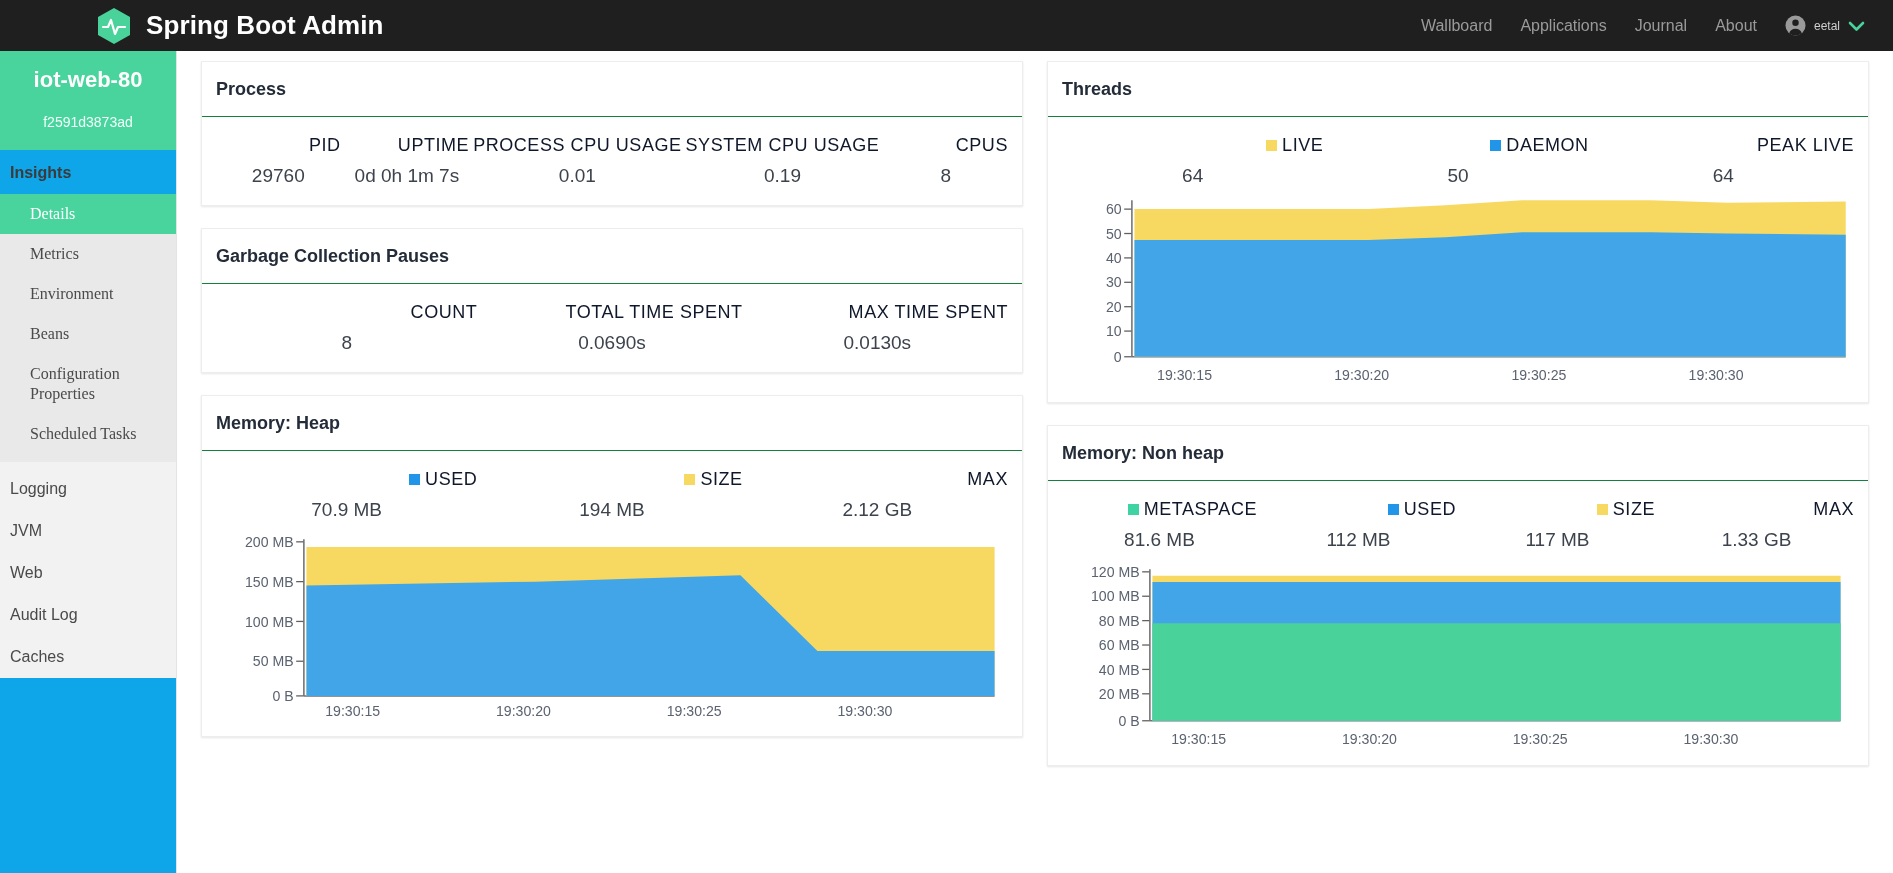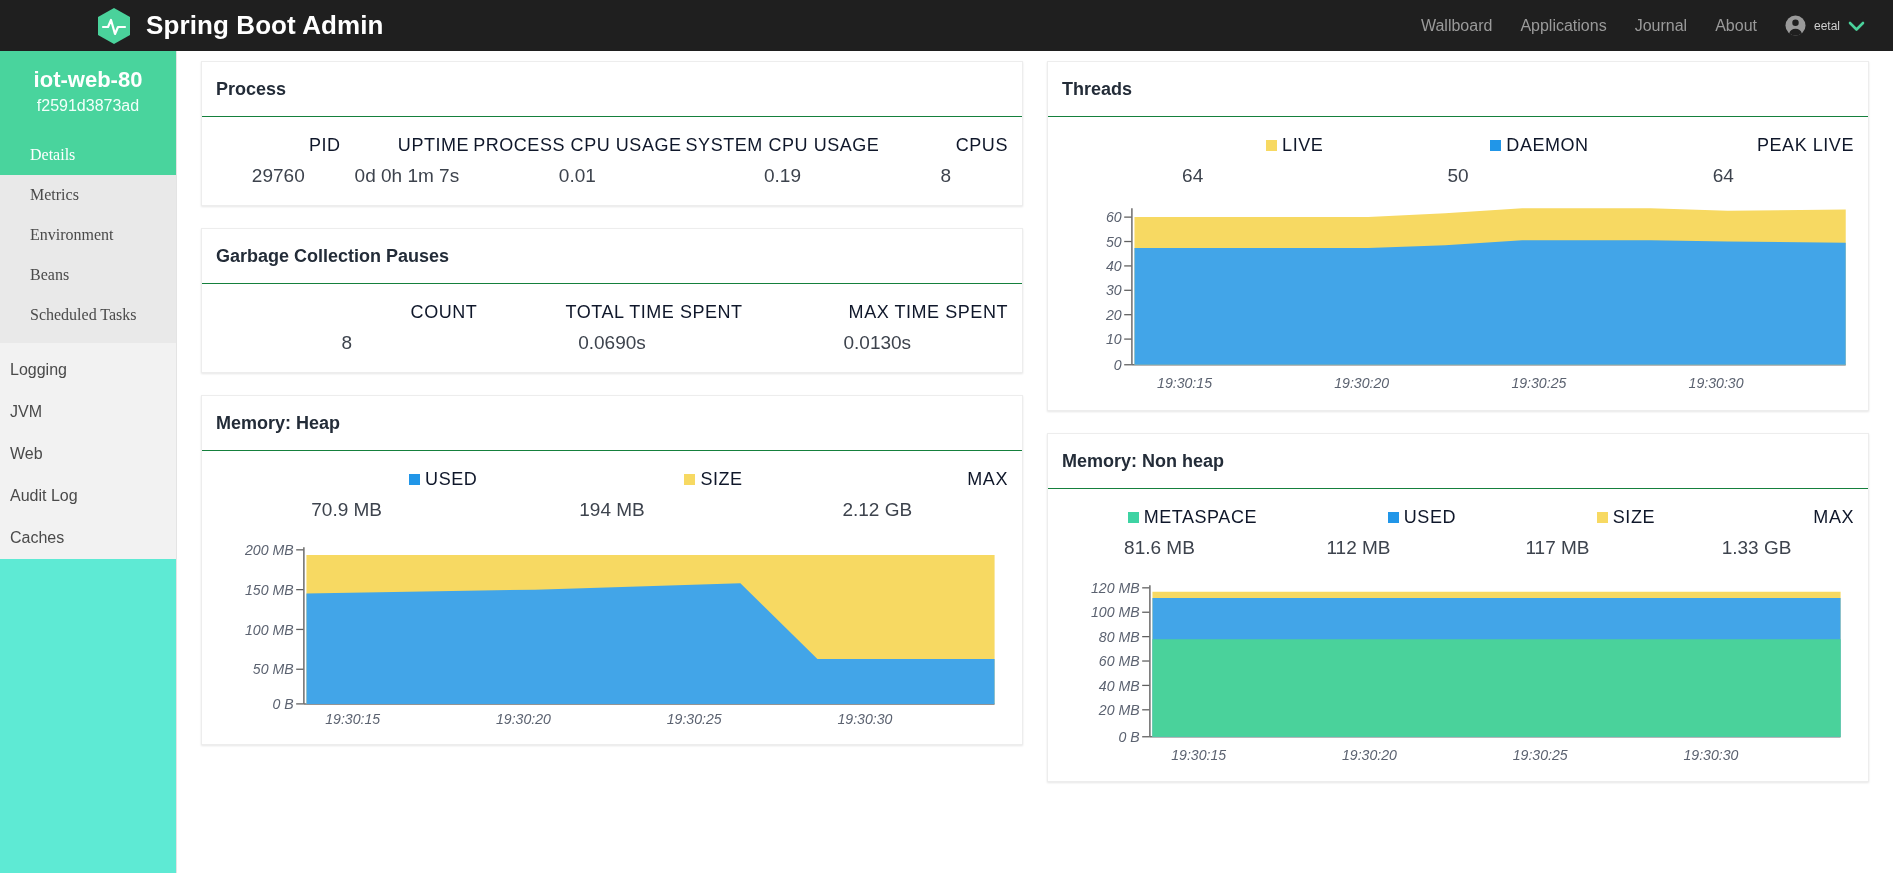--- a/index.html
+++ b/index.html
@@ -35,35 +35,35 @@
   .avatar-icon { width: 21px; height: 21px; display: block; }
   .nav-user-name { font-size: 12px; color: #cfcfcf; }
   .caret-icon { width: 17px; height: 12px; display: block; }
 
   
   .body-wrap { flex: 1 1 auto; display: flex; min-height: 0; }
 
   
   .sidebar {
     width: 177px; flex: 0 0 177px;
-    background: #5eead4;
+    background: #0ea5e9;
     border-right: 1px solid #e4e4e4;
     display: flex; flex-direction: column;
   }
   .sb-head {
     background: #49d49d;
     padding: 16px 10px 20px;
     text-align: center;
   }
   .sb-head-name {
     font-size: 22px; font-weight: bold; color: #ffffff;
     line-height: 1.2; word-break: break-all;
   }
   .sb-head-id {
-    font-size: 16px; color: #f2fffa; margin-top: 4px; word-break: break-all;
+    font-size: 14px; color: #f2fffa; margin-top: 21px; word-break: break-all;
   }
   .sb-group-label {
     font-size: 16px; font-weight: bold; color: #3b3b3b;
     padding: 14px 10px 12px 10px;
   }
   .sb-sub { background: #e9e9e9; padding-bottom: 8px; font-family: Liberation Serif, serif; }
   .sb-item {
     font-size: 16px; color: #4a4a4a;
     padding: 10px 10px 10px 30px;
     line-height: 1.25; cursor: pointer;
@@ -111,21 +111,21 @@
     font-size: 18px; color: #0f172a;
     letter-spacing: .55px; white-space: nowrap;
     display: flex; align-items: center; justify-content: flex-end; gap: 5px;
   }
   .swatch { width: 11px; height: 11px; display: inline-block; flex: 0 0 11px; }
   .stat-value {
     font-size: 19px; color: #3d434d; margin-top: 9px; white-space: nowrap;
   }
 
   
-  .chart-wrap { margin-top: 12px; position: relative; font-style: italic; }
+  .chart-wrap { margin-top: 4px; position: relative; }
   .chart-svg { display: block; width: 100%; }
 </style>
 </head>
 <body>
 
 <div class="navbar">
   <div class="brand">
     <span>
       <svg class="brand-logo" viewBox="0 0 36 38">
         <polygon points="18,1 34,10 34,28 18,37 2,28 2,10" fill="#4ad29b"></polygon>
@@ -159,26 +159,28 @@
 </div>
 
 <div class="body-wrap">
 
   <div class="sidebar">
     <div class="sb-head">
       <div class="sb-head-name">iot-web-80</div>
       <div class="sb-head-id">f2591d3873ad</div>
     </div>
 
+    <div class="sb-group-label">Insights</div>
 
     <div class="sb-sub">
       <div class="sb-item active">Details</div>
       <div class="sb-item">Metrics</div>
       <div class="sb-item">Environment</div>
       <div class="sb-item">Beans</div>
+      <div class="sb-item">Configuration Properties</div>
       <div class="sb-item">Scheduled Tasks</div>
     </div>
 
     <div class="sb-rest">
       <div class="sb-root">Logging</div>
       <div class="sb-root">JVM</div>
       <div class="sb-root">Web</div>
       <div class="sb-root">Audit Log</div>
       <div class="sb-root">Caches</div>
     </div>

